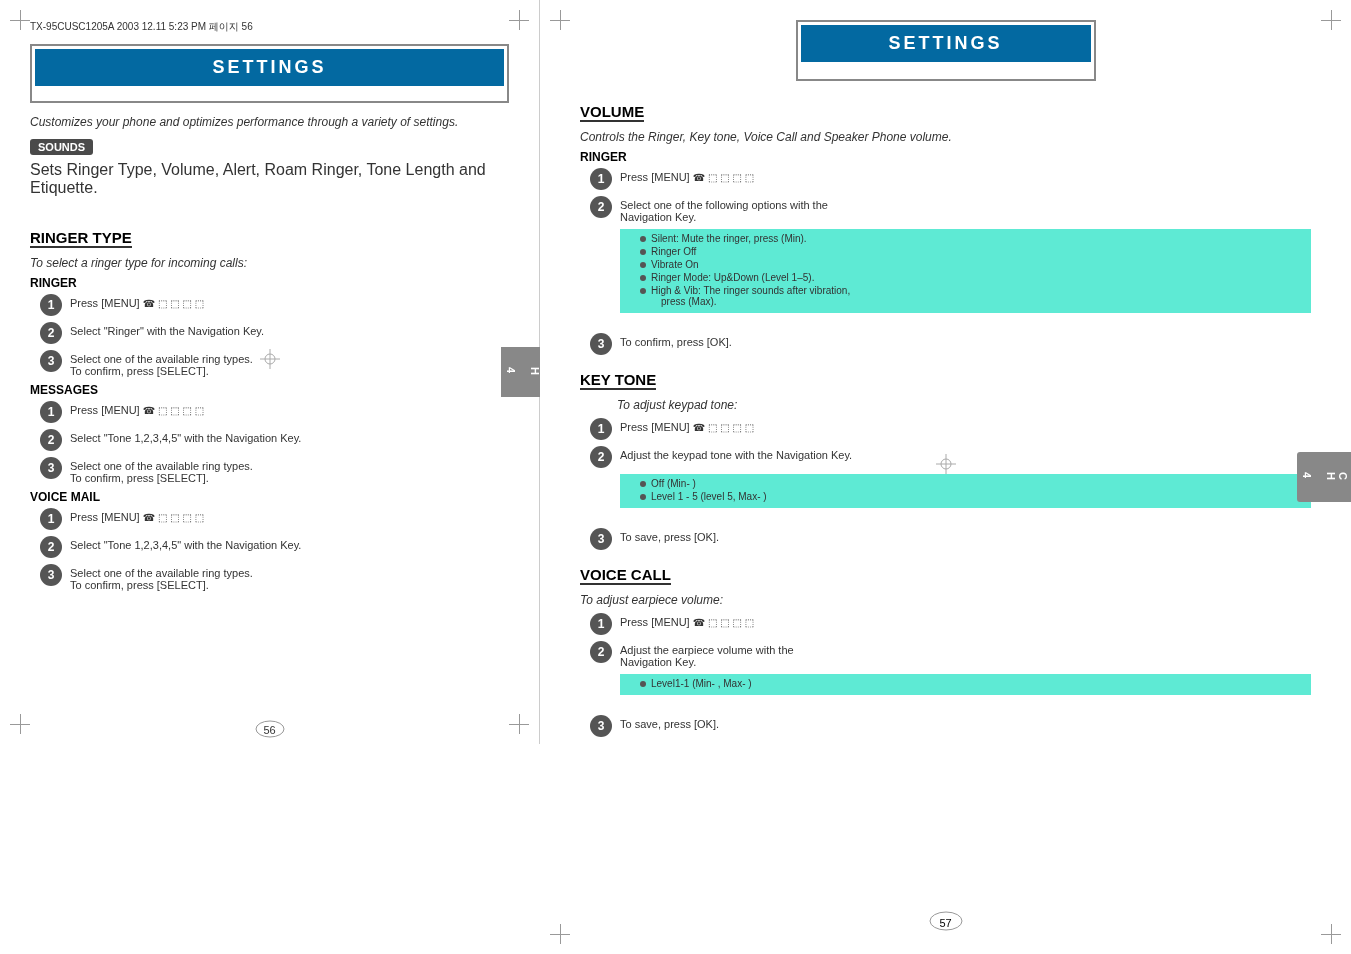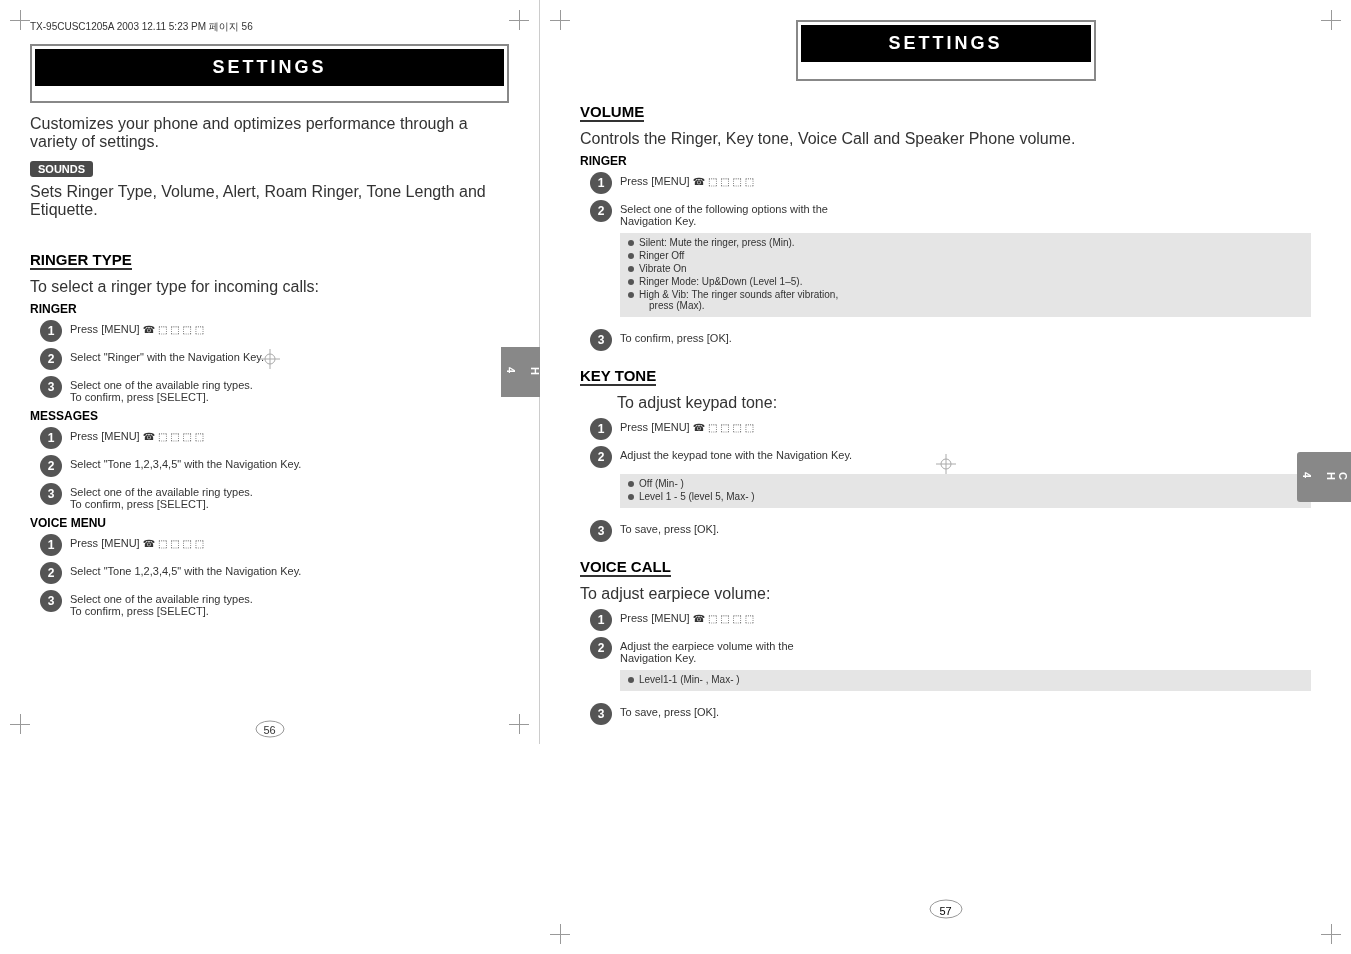--- a/index.html
+++ b/index.html
@@ -28,21 +28,21 @@
     
     .right-page {
       width: 811px;
       height: 954px;
       padding: 20px 40px;
       background: #fff;
       position: relative;
     }
     
     .settings-header {
-      background: #000000;
+      background: #0369a1;
       color: #fff;
       text-align: center;
       font-size: 18px;
       font-weight: bold;
       letter-spacing: 3px;
       padding: 8px 0;
       margin-bottom: 12px;
     }
     
     .top-bar {
@@ -74,23 +74,24 @@
     
     .section-title {
       font-weight: bold;
       font-size: 15px;
       border-bottom: 2px solid #333;
       display: inline-block;
       margin-bottom: 4px;
       margin-top: 8px;
     }
     .section-desc {
-      font-size: 16px;
+      font-size: 12px;
       color: #333;
       margin-bottom: 6px;
+      font-style: italic;
     }
     
     .sub-title {
       font-weight: bold;
       font-size: 12px;
       margin-bottom: 4px;
       margin-top: 6px;
     }
     
     .step {
@@ -113,25 +114,25 @@
       flex-shrink: 0;
       margin-right: 8px;
     }
     .step-text {
       font-size: 11px;
       color: #333;
       padding-top: 3px;
     }
     
     .info-box {
-      background: #e5e5e5;
+      background: #5eead4;
       border: none;
-      padding: 4px 8px;
+      padding: 4px 20px;
       margin-left: 40px;
-      margin-bottom: 12px;
+      margin-bottom: 20px;
       font-size: 10px;
       color: #333;
     }
     .info-box .bullet {
       display: flex;
       align-items: flex-start;
       margin-bottom: 2px;
     }
     .bullet-dot {
       width: 6px;
@@ -290,21 +291,21 @@
 
     <div class="step">
       <div class="step-num">3</div>
       <div class="step-text">
         <span>Select one of the available ring types.</span><br>
         <span>To confirm, press   [SELECT].</span>
       </div>
     </div>
 
     
-    <div class="sub-title">VOICE MENU</div>
+    <div class="sub-title">VOICE MAIL</div>
 
     <div class="step">
       <div class="step-num">1</div>
       <div class="step-text">
         <span>Press  [MENU]</span> <span style="font-size:10px;">☎ ⬚ ⬚ ⬚ ⬚</span>
       </div>
     </div>
 
     <div class="step">
       <div class="step-num">2</div>
@@ -468,21 +469,21 @@
     
     <div style="position:absolute; bottom:50%; left:50%; transform:translateX(-50%);">
       <svg width="20" height="20" viewBox="0 0 20 20">
         <line x1="10" y1="0" x2="10" y2="20" stroke="#aaa" stroke-width="1"></line>
         <line x1="0" y1="10" x2="20" y2="10" stroke="#aaa" stroke-width="1"></line>
         <circle cx="10" cy="10" r="5" fill="none" stroke="#aaa" stroke-width="1"></circle>
       </svg>
     </div>
 
     
-    <div style="position:absolute; bottom:32px; left:50%; transform:translateX(-50%);">
+    <div style="position:absolute; bottom:20px; left:50%; transform:translateX(-50%);">
       <div style="position:relative; display:inline-block;">
         <svg width="34" height="20" viewBox="0 0 34 20">
           <ellipse cx="17" cy="10" rx="16" ry="9" fill="none" stroke="#999" stroke-width="1"></ellipse>
         </svg>
         <span style="position:absolute; left:50%; top:50%; transform:translate(-50%,-50%); font-size:11px;">57</span>
       </div>
     </div>
 
     
     <div class="ch-tab-right">C<br>H<br><br>4</div>

